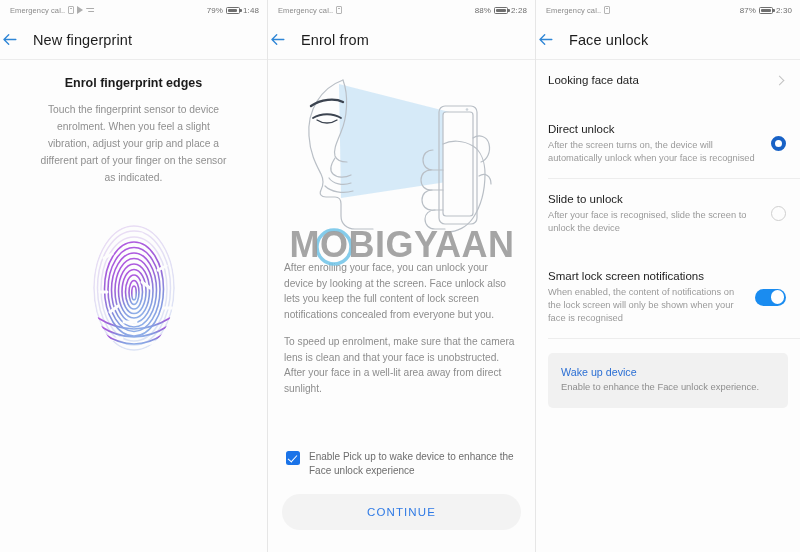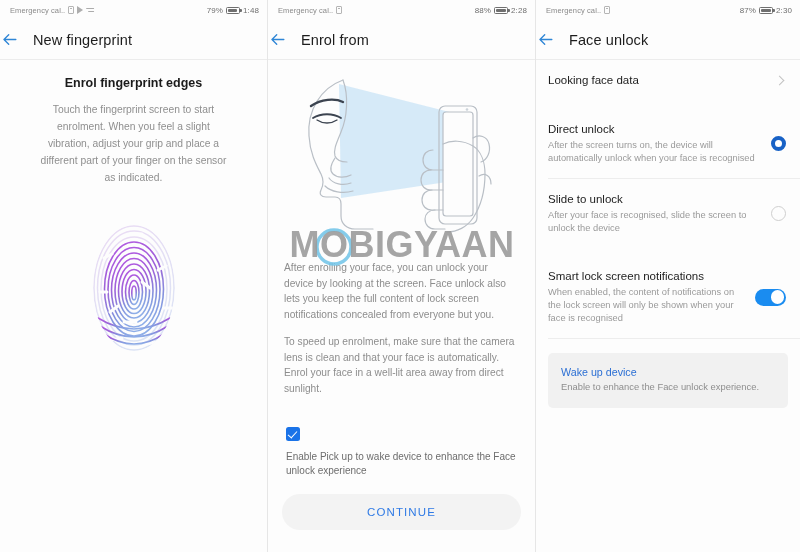--- a/index.html
+++ b/index.html
@@ -73,21 +73,21 @@
   .face-graphic { margin-top:6px; display:flex; justify-content:center; position:relative; }
   .watermark {
     position:absolute; left:0; right:0; top:132px;
     text-align:center; pointer-events:none;margin-top:25px;
   }
   .face-body { padding:16px 16px 0; }
   .face-body p {
     font-size:10.2px; line-height:15.5px; color:#8d8d8d; margin-bottom:12px;
   }
   .face-bottom { position:absolute; left:0; right:0; bottom:22px; padding:0 14px; }
-  .checkrow { display:flex; align-items:flex-start; gap:9px; margin-bottom:16px; padding-left:4px;flex-direction:column; }
+  .checkrow { display:flex; align-items:flex-start; gap:9px; margin-bottom:16px; padding-left:4px; }
   .checkbox {
     width:14px; height:14px; border-radius:2.5px; flex:none;
     background:#1a73e8; position:relative; margin-top:1px; cursor:pointer;
   }
   .checkbox:after{
     content:""; position:absolute; left:4px; top:1.5px;
     width:4px; height:8px; border:solid #fff; border-width:0 1.8px 1.8px 0;
     transform:rotate(42deg);
   }
   .checkrow-label { font-size:10px; line-height:14px; color:#6d6d6d; }
@@ -158,21 +158,21 @@
 
     <div class="appbar">
       <svg class="back-arrow" viewBox="0 0 24 24">
         <path d="M20 12 H5 M11 6 L5 12 L11 18" fill="none" stroke="#2f86d6" stroke-width="1.7" stroke-linecap="round" stroke-linejoin="round"></path>
       </svg>
       <div class="appbar-title">New fingerprint</div>
     </div>
 
     <div class="fp-wrap">
       <div class="fp-title">Enrol fingerprint edges</div>
-      <div class="fp-desc">Touch the fingerprint screen to start enrolment. When you feel a slight vibration, adjust your grip and place a different part of your finger on the sensor as indicated.</div>
+      <div class="fp-desc">Touch the fingerprint sensor to device enrolment. When you feel a slight vibration, adjust your grip and place a different part of your finger on the sensor as indicated.</div>
 
       <div class="fp-graphic">
         <svg width="108" height="132" viewBox="0 0 108 132">
           <defs>
             <linearGradient id="fpgrad" x1="0.35" y1="0" x2="0.65" y2="1">
               <stop offset="0%" stop-color="#b05ae0"></stop>
               <stop offset="38%" stop-color="#9c63d8"></stop>
               <stop offset="70%" stop-color="#8494de"></stop>
               <stop offset="100%" stop-color="#8fb0e8"></stop>
             </linearGradient>
@@ -292,21 +292,21 @@
       <div class="watermark">
         <svg width="240" height="46" viewBox="0 0 240 46">
           <circle cx="52" cy="24" r="17" fill="none" stroke="#6fc3e8" stroke-width="3.4" opacity="0.85"></circle>
           <text x="120" y="34" text-anchor="middle" font-family="Liberation Sans, sans-serif" font-size="36" font-weight="700" fill="#9a9a9a" opacity="0.88" letter-spacing="0.5">MOBIGYAAN</text>
         </svg>
       </div>
     </div>
 
     <div class="face-body">
       <p>After enrolling your face, you can unlock your device by looking at the screen. Face unlock also lets you keep the full content of lock screen notifications concealed from everyone but you.</p>
-      <p>To speed up enrolment, make sure that the camera lens is clean and that your face is automatically. Enrol your face in a well-lit area away from direct sunlight.</p>
+      <p>To speed up enrolment, make sure that the camera lens is clean and that your face is unobstructed. After your face in a well-lit area away from direct sunlight.</p>
     </div>
 
     <div class="face-bottom">
       <div class="checkrow">
         <div class="checkbox"></div>
         <div class="checkrow-label">Enable Pick up to wake device to enhance the Face unlock experience</div>
       </div>
       <button class="continue-btn">CONTINUE</button>
     </div>
   </div>

